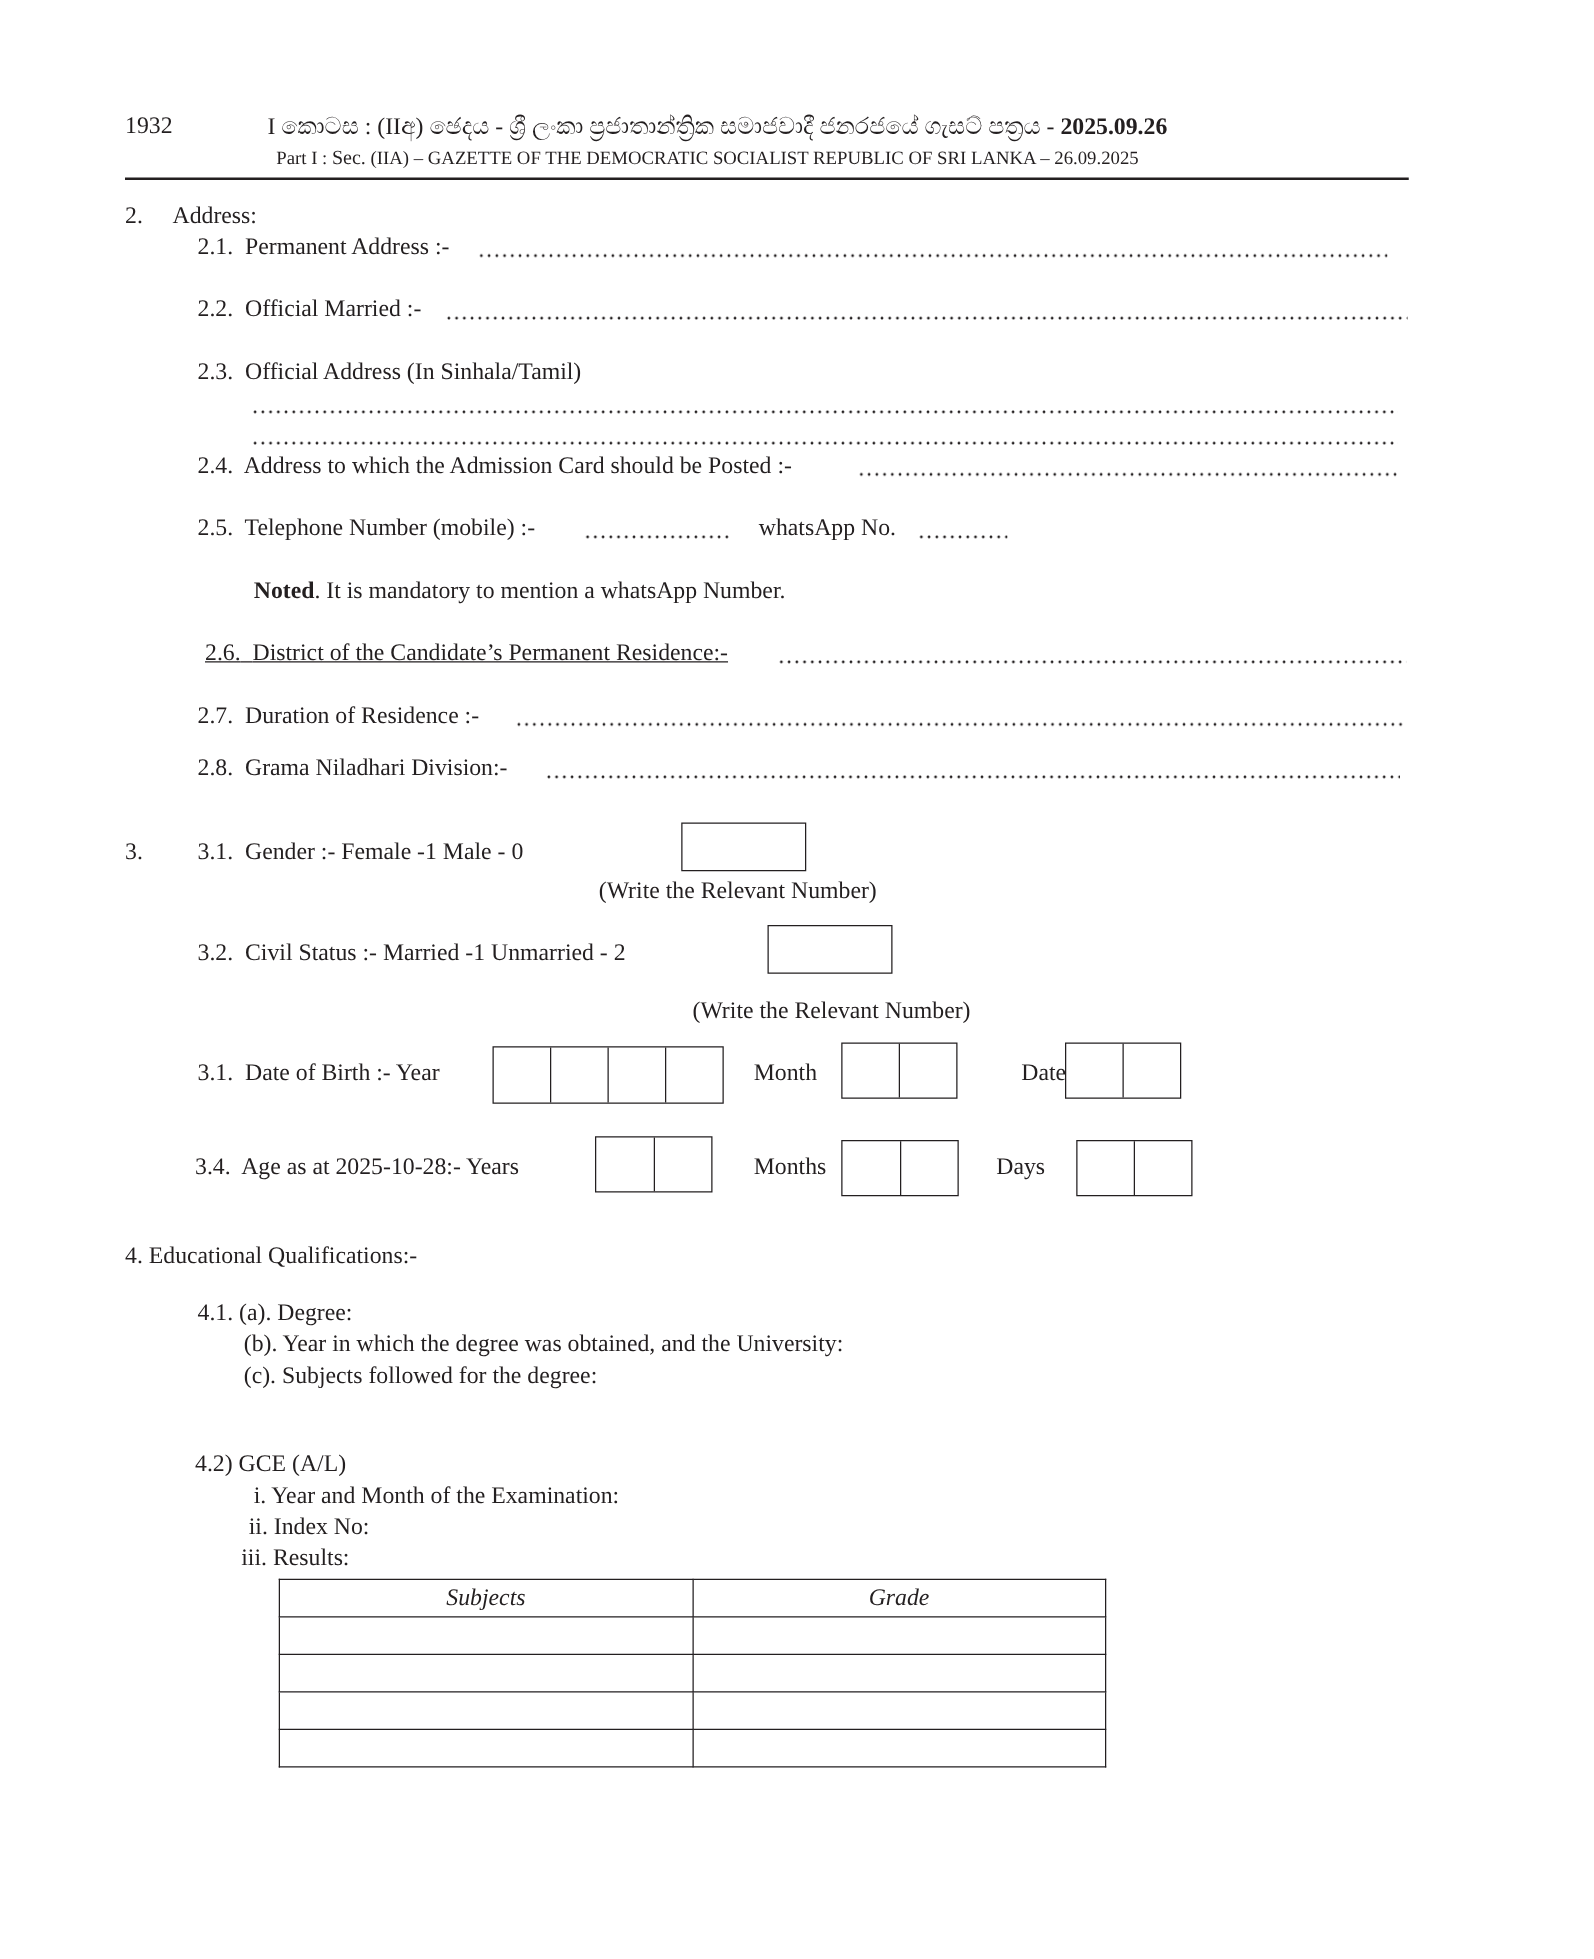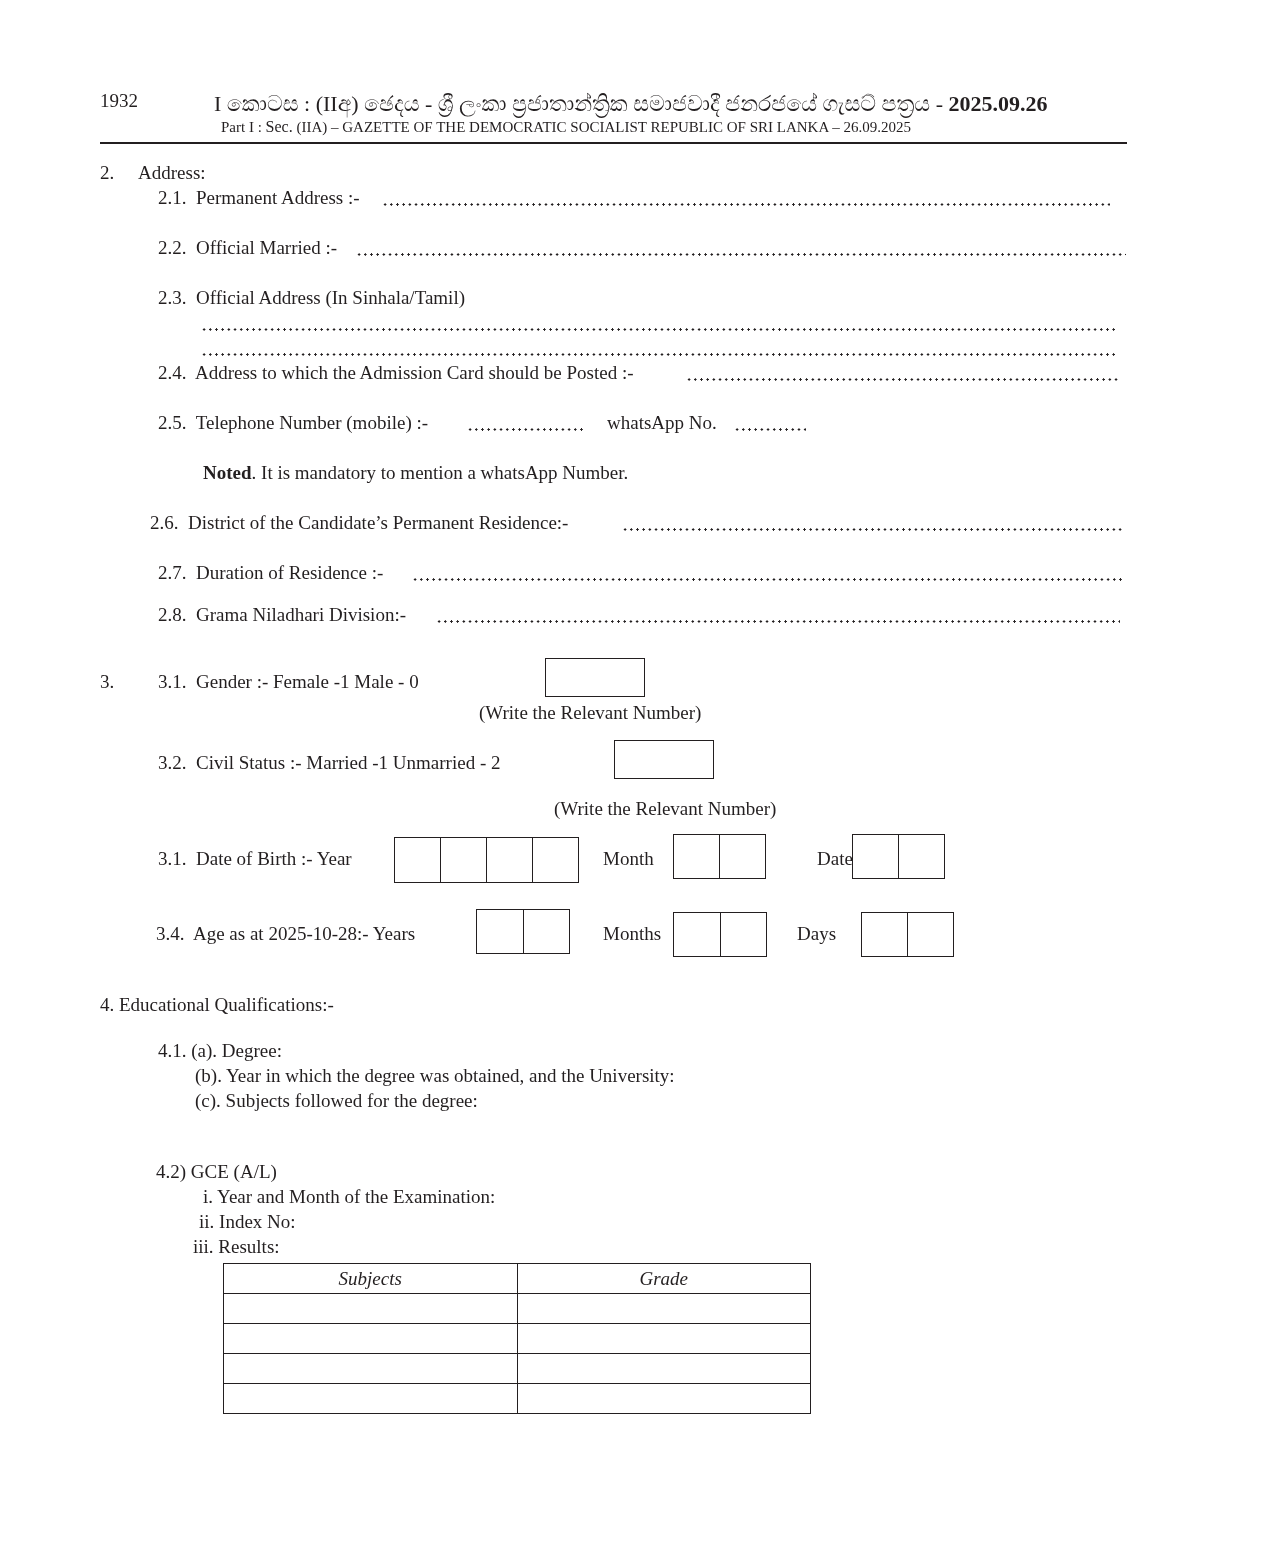--- a/index.html
+++ b/index.html
@@ -4,36 +4,36 @@
 <style>
   html, body { margin: 0; padding: 0; background: #ffffff; }
   body {
     width: 1275px; height: 1567px; position: relative; overflow: hidden;
     font-family: "Liberation Serif", "DejaVu Serif", serif;
     color: #231f20;
   }
   .abs { position: absolute; white-space: nowrap; }
   .t { font-size: 19px; line-height: 22px; }
   .hdr-num { left: 100px; top: 90px; font-size: 19px; }
-  .hdr-si { left: 214px; top: 91px; font-size: 22px; }
+  .hdr-si { left: 214px; top: 91px; font-size: 19px; }
   .hdr-si b { font-weight: bold; }
   .hdr-en { left: 221px; top: 118px; font-size: 15px; letter-spacing: 0px; }
   .hdr-en .sc { font-size: 16px; }
   .rule { position: absolute; left: 100px; width: 1027px; top: 142px; height: 2px; background: #231f20; }
   .dotfill {
     display: inline-block; height: 3px; vertical-align: baseline;
     background-image: radial-gradient(circle, #231f20 1px, transparent 1.3px);
     background-size: 6.2px 3px; background-repeat: repeat-x;
   }
   .box { position: absolute; border: 1.5px solid #231f20; box-sizing: border-box; background: #fff; }
   .cells { position: absolute; display: flex; border: 1.5px solid #231f20; box-sizing: border-box; }
   .cells .c { flex: 1; border-left: 1.5px solid #231f20; }
   .cells .c:first-child { border-left: none; }
   table.res {
-    position: absolute; left: 223px; top: 1263px; width: 588px;
+    position: absolute; left: 223px; top: 1263px; width: 662px;
     border-collapse: collapse;
   }
   table.res th, table.res td {
     border: 1.5px solid #231f20; height: 29px; padding: 0;
     font-size: 19px; font-weight: normal; font-style: italic; text-align: center;
   }
   table.res th { width: 50%; }
 </style>
 </head>
 <body>
@@ -69,21 +69,21 @@
 
 <div class="abs t" style="left:158px;top:412px;text-align:right;">
   <span>2.5.</span>&nbsp; <span>Telephone Number (mobile) :-</span>
 </div>
 <span class="abs dotfill" style="left:467px;top:428px;width:118px;"></span>
 <div class="abs t" style="left:607px;top:412px;">whatsApp No.</div>
 <span class="abs dotfill" style="left:734px;top:428px;width:72px;"></span>
 
 <div class="abs t" style="left:203px;top:462px;"><b>Noted</b><span>.  It is mandatory to mention a whatsApp Number.</span></div>
 
-<div class="abs t" style="left:150px;top:512px;">
+<div class="abs t" style="left:164px;top:512px;text-decoration:underline;">
   <span>2.6.</span>&nbsp; <span>District of the Candidate’s Permanent Residence:-</span>
 </div>
 <span class="abs dotfill" style="left:622px;top:528px;width:503px;"></span>
 
 <div class="abs t" style="left:158px;top:562px;">
   <span>2.7.</span>&nbsp; <span>Duration of Residence  :-</span>
 </div>
 <span class="abs dotfill" style="left:412px;top:578px;width:711px;"></span>
 
 <div class="abs t" style="left:158px;top:604px;">

